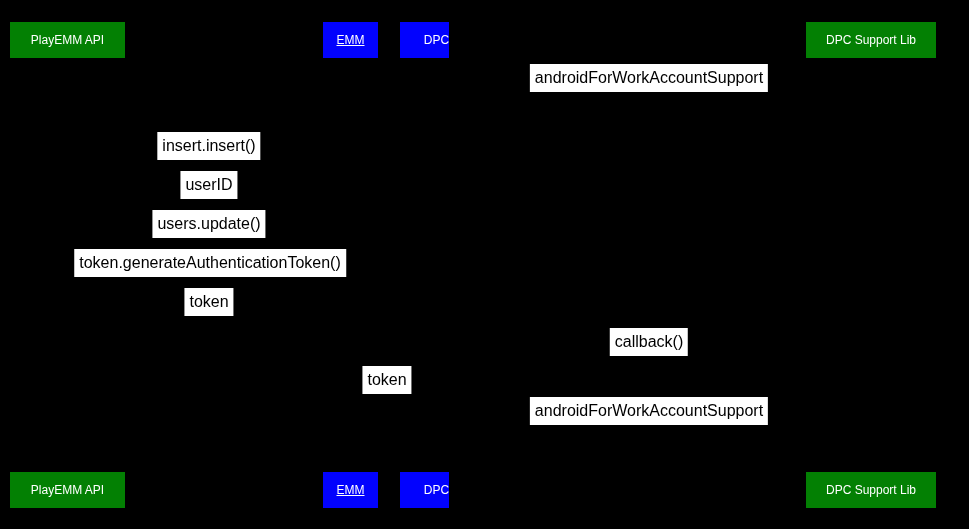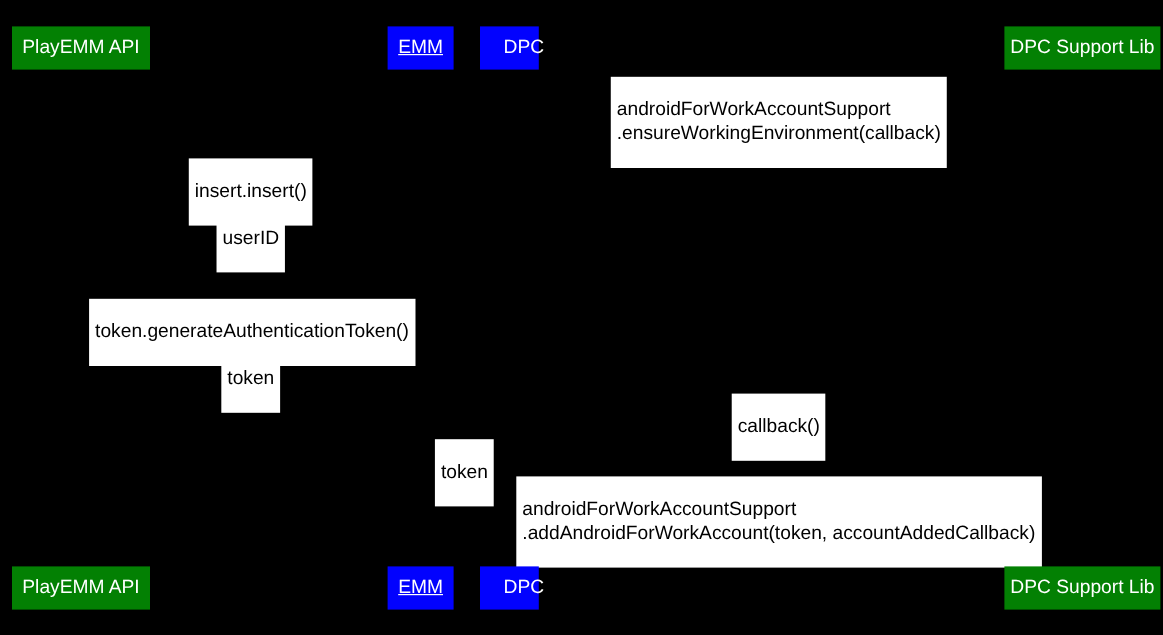--- a/index.html
+++ b/index.html
@@ -20,86 +20,87 @@
     overflow: hidden;
     font-family: "Liberation Sans", "DejaVu Sans", sans-serif;
   }
   .participant {
     position: absolute;
     height: 36px;
     display: flex;
     align-items: center;
     justify-content: center;
     color: var(--participant-text);
-    font-size: 16px;
+    font-size: 12px;
     white-space: nowrap;
   }
   .participant.green { background: var(--green); }
   .participant.blue  { background: var(--blue); }
   .row-top    { top: 22px; }
   .row-bottom { top: 472px; }
   .p-playemm  { left: 10px;  width: 115px; }
   .p-emm      { left: 323px; width: 55px; text-decoration: underline;  }
   .p-dpc      { left: 400px; width: 49px; padding-left: 24px;  }
-  .p-dpclib   { left: 806px; width: 130px; margin-left: 31px; }
+  .p-dpclib   { left: 806px; width: 130px; }
   .msg {
     position: absolute;
     transform: translateX(-50%);
     background: var(--label-bg);
     color: var(--label-text);
     font-size: 16px;
     line-height: 20px;
-    padding: 18px 5px;
-    text-align: left;
+    padding: 4px 5px;
+    text-align: right;
     white-space: nowrap;
   }
 </style>
 </head>
 <body>
 
 <div class="stage">
 
   <div class="participant green row-top p-playemm">PlayEMM API</div>
   <div class="participant blue row-top p-emm">EMM</div>
   <div class="participant blue row-top p-dpc">DPC</div>
   <div class="participant green row-top p-dpclib">DPC Support Lib</div>
 
   <div class="msg" style="left:649px; top:64px;">
     <div>androidForWorkAccountSupport</div>
-    <div>.ensureWorkingEnvironment(callback)</div>
   </div>
 
   <div class="msg" style="left:209px; top:132px;">
     <div>insert.insert()</div>
   </div>
 
   <div class="msg" style="left:209px; top:171px;">
     <div>userID</div>
   </div>
 
+  <div class="msg" style="left:209px; top:210px;">
+    <div>users.update()</div>
+  </div>
 
   <div class="msg" style="left:210px; top:249px;">
     <div>token.generateAuthenticationToken()</div>
   </div>
 
   <div class="msg" style="left:209px; top:288px;">
     <div>token</div>
   </div>
 
   <div class="msg" style="left:649px; top:328px;">
     <div>callback()</div>
   </div>
 
   <div class="msg" style="left:387px; top:366px;">
     <div>token</div>
   </div>
 
   <div class="msg" style="left:649px; top:397px;">
     <div>androidForWorkAccountSupport</div>
-    <div>.addAndroidForWorkAccount(token, accountAddedCallback)</div>
   </div>
 
   <div class="participant green row-bottom p-playemm">PlayEMM API</div>
   <div class="participant blue row-bottom p-emm">EMM</div>
   <div class="participant blue row-bottom p-dpc">DPC</div>
   <div class="participant green row-bottom p-dpclib">DPC Support Lib</div>
 
 </div>
 
 </body></html>

